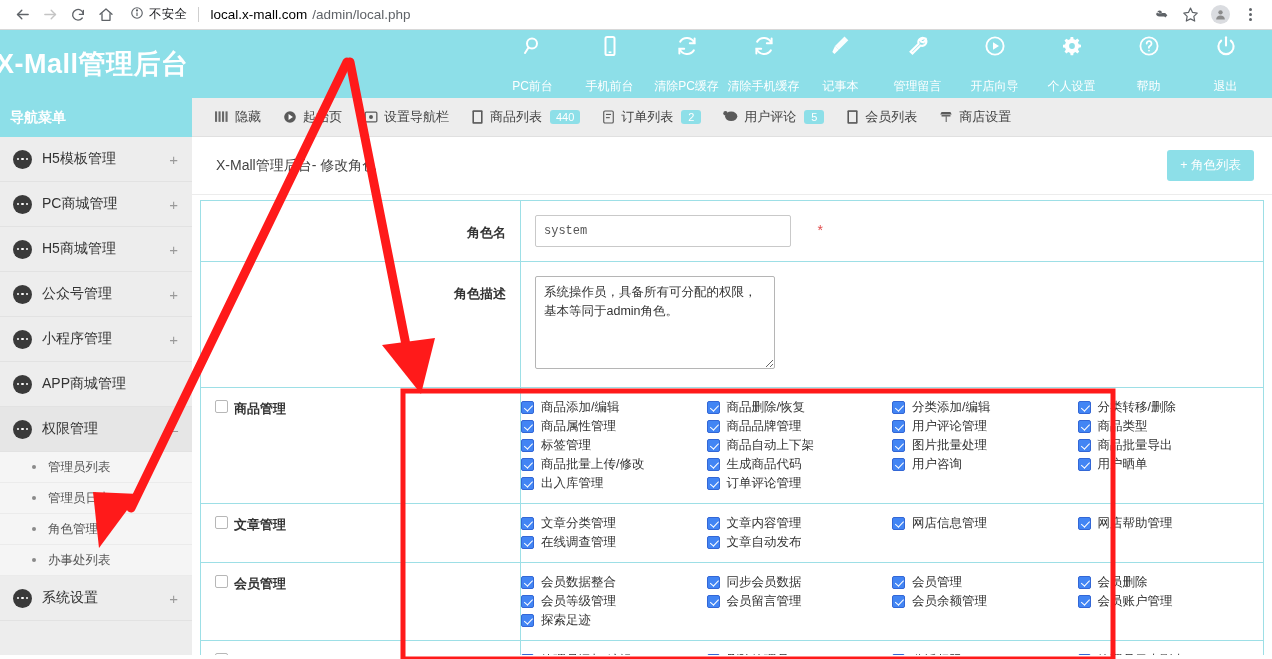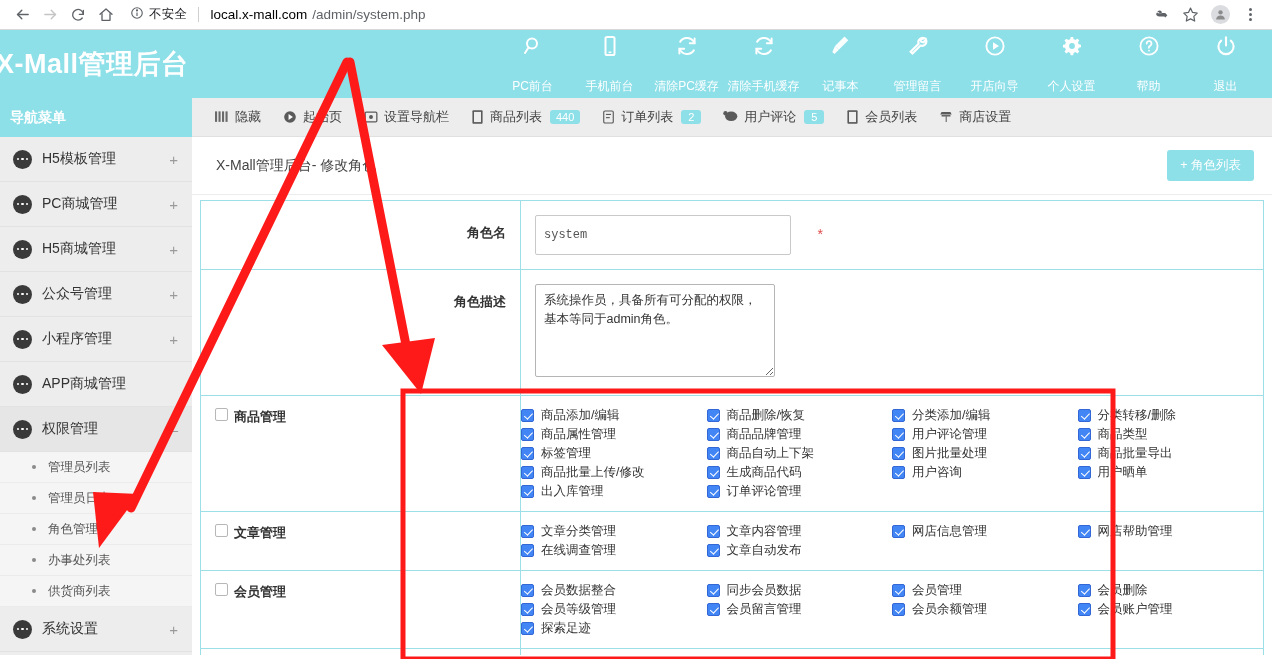--- a/index.html
+++ b/index.html
@@ -116,21 +116,21 @@
 
   .content { flex: 1; padding: 5px 8px 0 8px; overflow: hidden; }
   .form-table { width: 100%; border-collapse: collapse; table-layout: fixed; }
   .form-table td {
     border: 1px solid #9ddfe6; padding: 0; vertical-align: top; background: #fff;
   }
   .lbl-cell { width: 320px; text-align: right; padding: 22px 14px 10px 0 !important; }
   .lbl { font-size: 13px; font-weight: bold; color: #333; }
   .val-cell { padding: 14px 0 14px 14px !important; }
   .text-input {
-    width: 256px; height: 40px; border: 1px solid #c9c9c9; border-radius: 2px;
+    width: 256px; height: 32px; border: 1px solid #c9c9c9; border-radius: 2px;
     padding: 0 8px; font-family: "Liberation Mono", "DejaVu Sans Mono", monospace;
     font-size: 12px; color: #555; outline: none;
   }
   .req-star { color: #e14b4b; font-size: 14px; margin-left: 22px; vertical-align: middle; }
   .area-input {
     width: 240px; height: 93px; border: 1px solid #b5b5b5; border-radius: 2px;
     padding: 6px 8px; font-size: 12.5px; color: #333; line-height: 1.55;
     resize: both; outline: none; font-family: "Liberation Sans", sans-serif;
   }
 
@@ -196,21 +196,21 @@
       <span class="info-circle">
         <svg width="14" height="14" viewBox="0 0 24 24" fill="none" stroke="#5f6368" stroke-width="2">
             <circle cx="12" cy="12" r="9"></circle>
             <line x1="12" y1="11" x2="12" y2="17"></line>
             <circle cx="12" cy="7.5" r="0.9" fill="#5f6368"></circle>
           </svg>
       </span>
       <span class="insecure-label">不安全</span>
       <span class="omni-divider"></span>
       <span class="url-strong">local.x-mall.com</span>
-        <span class="url-rest">/admin/system.php</span>
+        <span class="url-rest">/admin/local.php</span>
     </div>
     <div class="chrome-right">
       <div class="nav-btn">
         <svg width="17" height="17" viewBox="0 0 24 24" fill="#5f6368">
             <path d="M7.5 9.5a3.2 3.2 0 113.05 3.2L13 12.7l1 1 1-1 1 1 1.2-1.2 1.3 1.3 1.3-1.4-2.2-2.2H10.4A3.2 3.2 0 017.5 9.5zm-2 0a5.2 5.2 0 005.2 5.2h.1l6.6-.02 1.4 1.45 2.9-3.1-3.1-3.1H10.6A3.2 3.2 0 005.5 9.5z"></path>
             <circle cx="6.2" cy="9.5" r="1.15" fill="#fff"></circle>
           </svg>
       </div>
       <div class="nav-btn">
         <svg width="17" height="17" viewBox="0 0 24 24" fill="none" stroke="#5f6368" stroke-width="1.7" stroke-linejoin="round">
@@ -424,24 +424,20 @@
           <span class="bullet"></span>
           <span>管理员日志</span>
         </div>
         <div class="sub-item">
           <span class="bullet"></span>
           <span>角色管理</span>
         </div>
         <div class="sub-item">
           <span class="bullet"></span>
           <span>办事处列表</span>
-        </div>
-        <div class="sub-item">
-          <span class="bullet"></span>
-          <span>供货商列表</span>
         </div>
       </div>
 
       <div class="menu-item">
         <span class="dots-icon">
             <i></i>
             <i></i>
             <i></i>
           </span>
         <span class="menu-label">系统设置</span>

